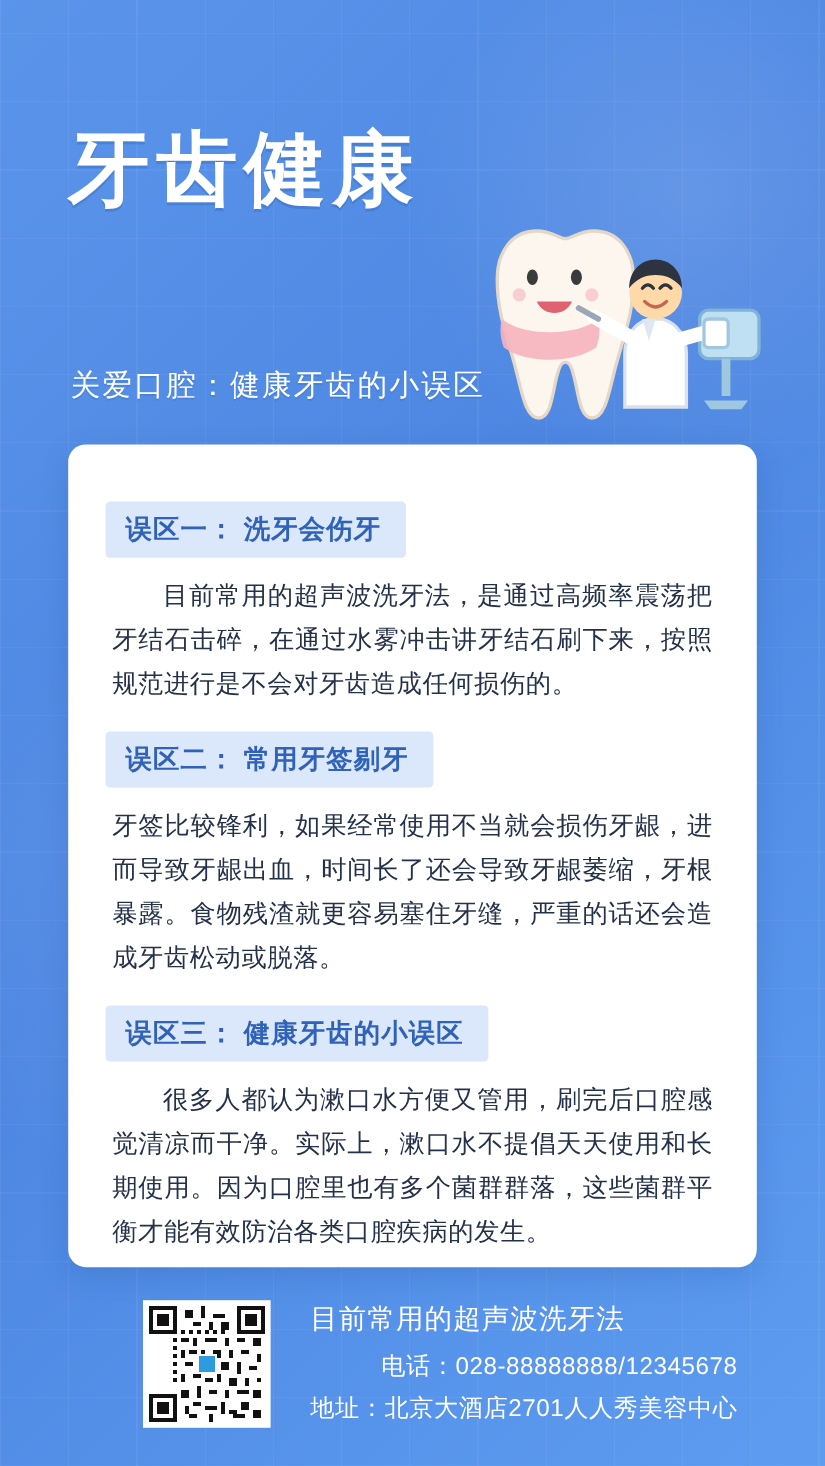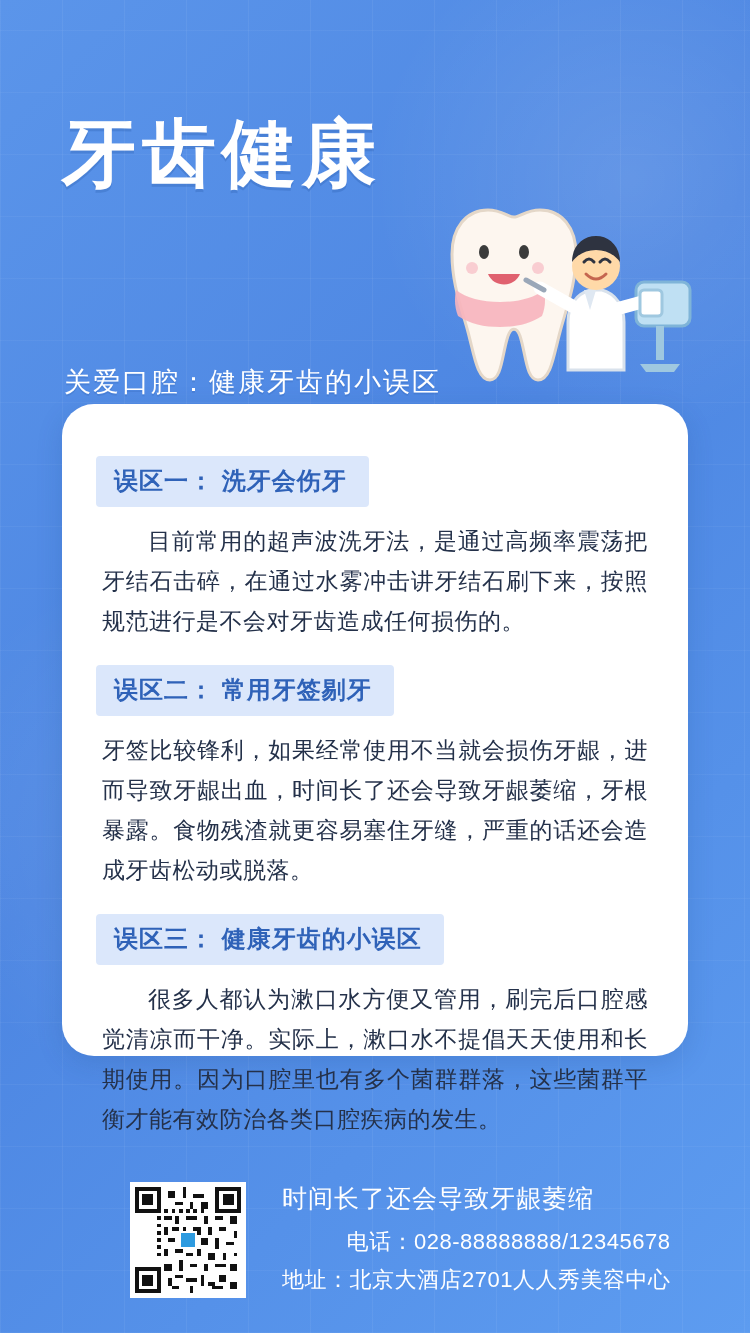--- a/index.html
+++ b/index.html
@@ -74,42 +74,41 @@
   }
   .subtitle {
     position: absolute;
     left: 64px;
     top: 332px;
     font-size: 27px;
     color: #ffffff;
     letter-spacing: 2px;
     z-index: 3;
     text-shadow: 0 2px 0 rgba(40,90,170,0.22);
-    margin-top: 32px;
   }
 
   
   .illu {
     position: absolute;
     right: 10px;
     top: 186px;
     width: 300px;
     height: 220px;
     z-index: 2;
   }
 
   
   .card {
     position: absolute;
     left: 62px;
     top: 404px;
     width: 626px;
-    height: 652px;
+    height: 748px;
     background: #ffffff;
-    border-radius: 32px;
+    border-radius: 16px;
     box-shadow: 0 8px 26px rgba(30,70,140,0.18);
   }
   .card-inner {
     position: absolute;
     left: 0;
     top: 0;
     width: 626px;
     padding: 52px 34px 0 34px;
     box-sizing: border-box;
   }
@@ -335,18 +334,18 @@
           <rect x="10" y="27" width="2" height="1"></rect>
             <rect x="15" y="27" width="1" height="2"></rect>
           <rect x="21" y="27" width="3" height="1"></rect>
         </g>
 
         <rect x="12" y="12" width="5" height="5" fill="#ffffff"></rect>
         <rect x="12.5" y="12.5" width="4" height="4" fill="#2e9be0"></rect>
       </svg>
     </div>
     <div class="footer-text">
-      <div class="foot-title">时间长了还会导致牙龈萎缩</div>
+      <div class="foot-title">目前常用的超声波洗牙法</div>
       <div class="foot-line">电话：028-88888888/12345678</div>
       <div class="foot-line">地址：北京大酒店2701人人秀美容中心</div>
     </div>
   </div>
 </div>
 
 </body></html>

